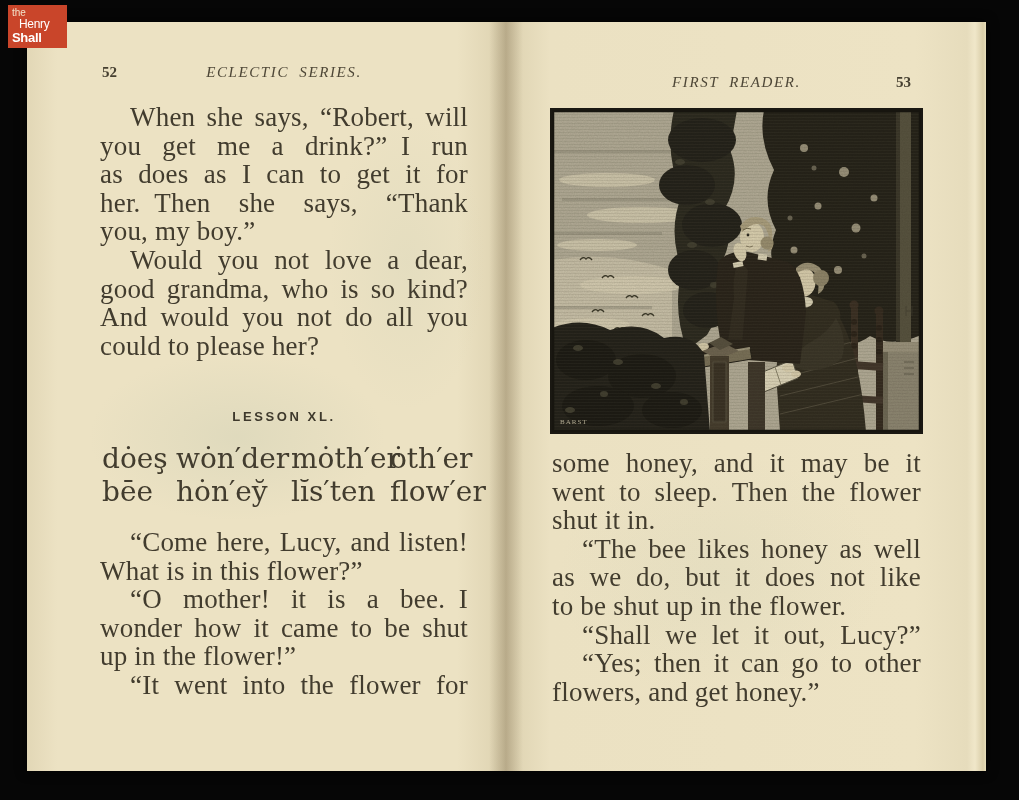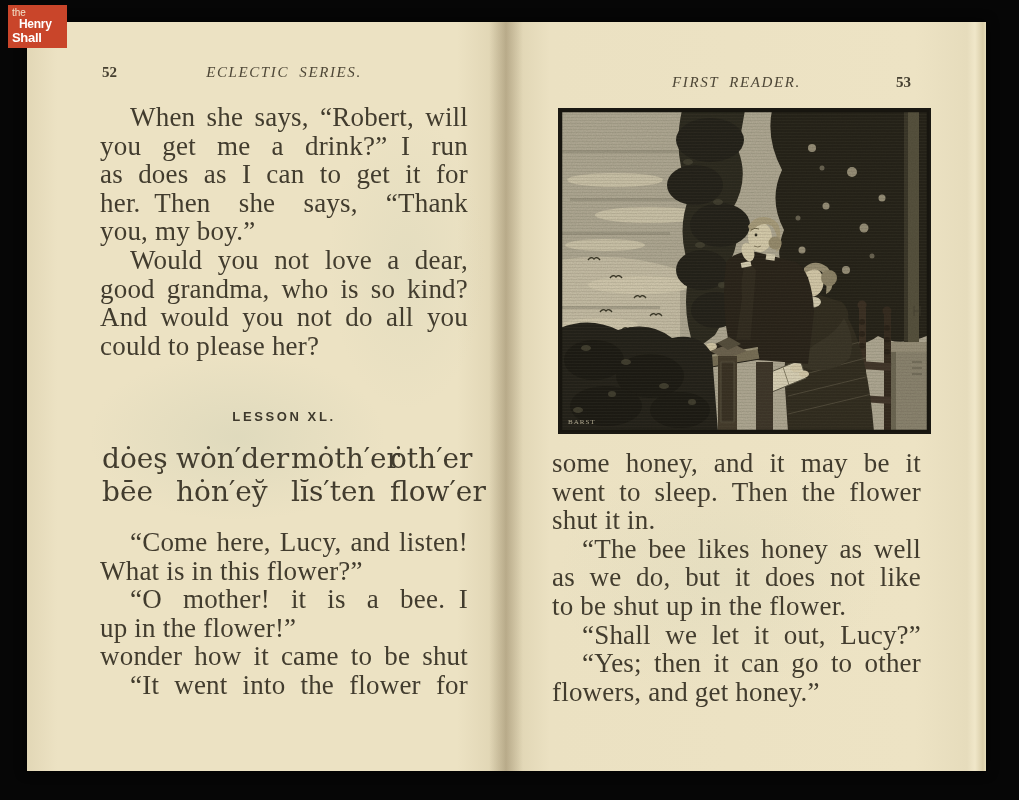--- a/index.html
+++ b/index.html
@@ -15,21 +15,21 @@
   .page-right{left:478px;width:481px;
         background:linear-gradient(to right,#dcd1af 0,#ebe1c2 45px,#ede3c4 410px,#e6dcbc 462px,#f0e7c9 470px,#d9cda8 478px,#e8deba 481px);}
   .gutter{position:absolute;left:462px;top:0;width:34px;height:100%;pointer-events:none;
         background:linear-gradient(to right,rgba(90,70,40,0) 0,rgba(90,70,40,.28) 50%,rgba(90,70,40,0) 100%);}
   .ghost{position:absolute;pointer-events:none;border-radius:40%;
         background:radial-gradient(ellipse at center,rgba(160,178,158,.17),rgba(160,178,158,0) 70%);}
   
   .logo{position:absolute;left:8px;top:5px;width:59px;height:43px;background:#c9452a;
         font-family:"Liberation Sans",sans-serif;color:#fff;line-height:1;z-index:5;}
   .logo .the{position:absolute;left:4px;top:3px;font-size:10px;color:#f3e4cb;font-weight:400;}
-  .logo .henry{position:absolute;left:11px;top:13px;font-size:12px;font-weight:700;letter-spacing:-.3px;}
+  .logo .henry{position:absolute;left:11px;top:13px;font-size:12px;font-weight:400;letter-spacing:-.3px;}
   .logo .ford{position:absolute;left:4px;top:26px;font-size:13px;font-weight:700;letter-spacing:-.3px;}
   
   .content{position:absolute;top:0;height:100%;color:#433d2f;}
   .content-left{left:73px;width:368px;}
   .content-right{left:47px;width:369px;}
   .runhead{position:absolute;width:100%;}
   .runhead .title{display:block;text-align:center;font-style:italic;font-size:15px;
         letter-spacing:1.6px;word-spacing:5px;color:#4e4737;}
   .runhead .pnum{position:absolute;top:0;font-size:15px;font-weight:700;color:#453f30;}
   .rh-left{top:42px;} .rh-left .pnum{left:2px;}
@@ -46,21 +46,21 @@
   .words{position:absolute;top:420px;width:100%;font-family:"DejaVu Serif",serif;
         font-size:28px;color:#423c2e;}
   .wrow{position:relative;height:33px;}
   .wrow span{position:absolute;top:0;}
   .wrow span:nth-child(1){left:2px;}
   .wrow span:nth-child(2){left:76px;}
   .wrow span:nth-child(3){left:191px;text-align:right;}
   .wrow span:nth-child(4){left:290px;}
   
   .illus{position:absolute;left:47px;top:88px;width:369px;height:322px;
-        background:#b2ab96;box-shadow:0 0 0 2px #1a1812;margin-left:8px;}
+        background:#b2ab96;box-shadow:0 0 0 2px #1a1812;}
   .illus svg{display:block;width:100%;height:100%;}
 </style>
 </head>
 <body>
 
 <div class="stage">
 
   <div class="book">
 
     <div class="page page-left">
@@ -94,22 +94,22 @@
             <span>bēe</span>
             <span>hȯn′ey̆</span>
             <span>lĭs′ten</span>
             <span>flow′er</span>
           </div>
         </div>
         <div class="bodytext t2-left">
           <div class="line ind">“Come here, Lucy, and listen!</div>
           <div class="line el">What is in this flower?”</div>
           <div class="line ind">“O mother! it is a bee. I</div>
+          <div class="line">wonder how it came to be shut</div>
           <div class="line el">up in the flower!”</div>
-          <div class="line">wonder how it came to be shut</div>
           <div class="line ind">“It went into the flower for</div>
         </div>
       </div>
     </div>
 
     <div class="page page-right">
       <div class="ghost" style="left:50px;top:430px;width:330px;height:250px;opacity:.55;"></div>
       <div class="content content-right">
         <div class="runhead rh-right">
           <span class="title">FIRST READER.</span>

